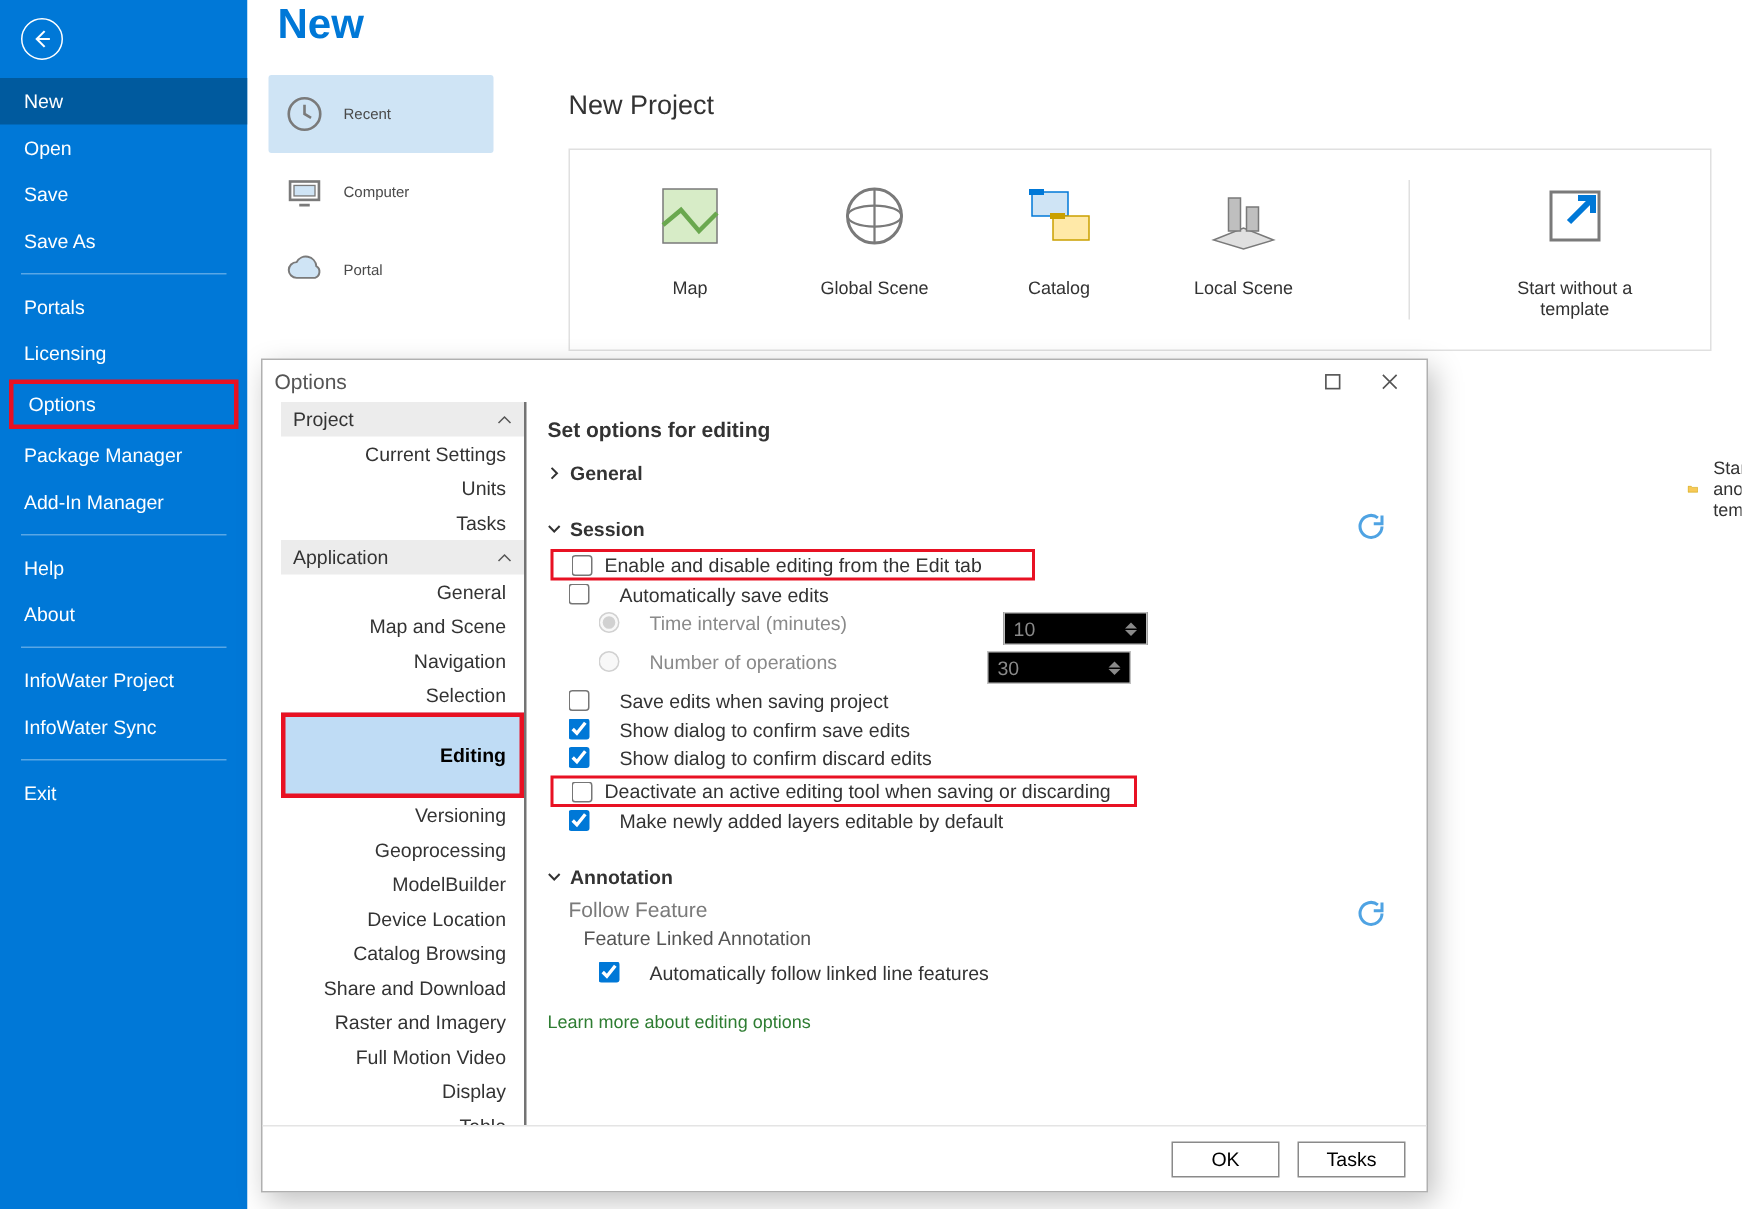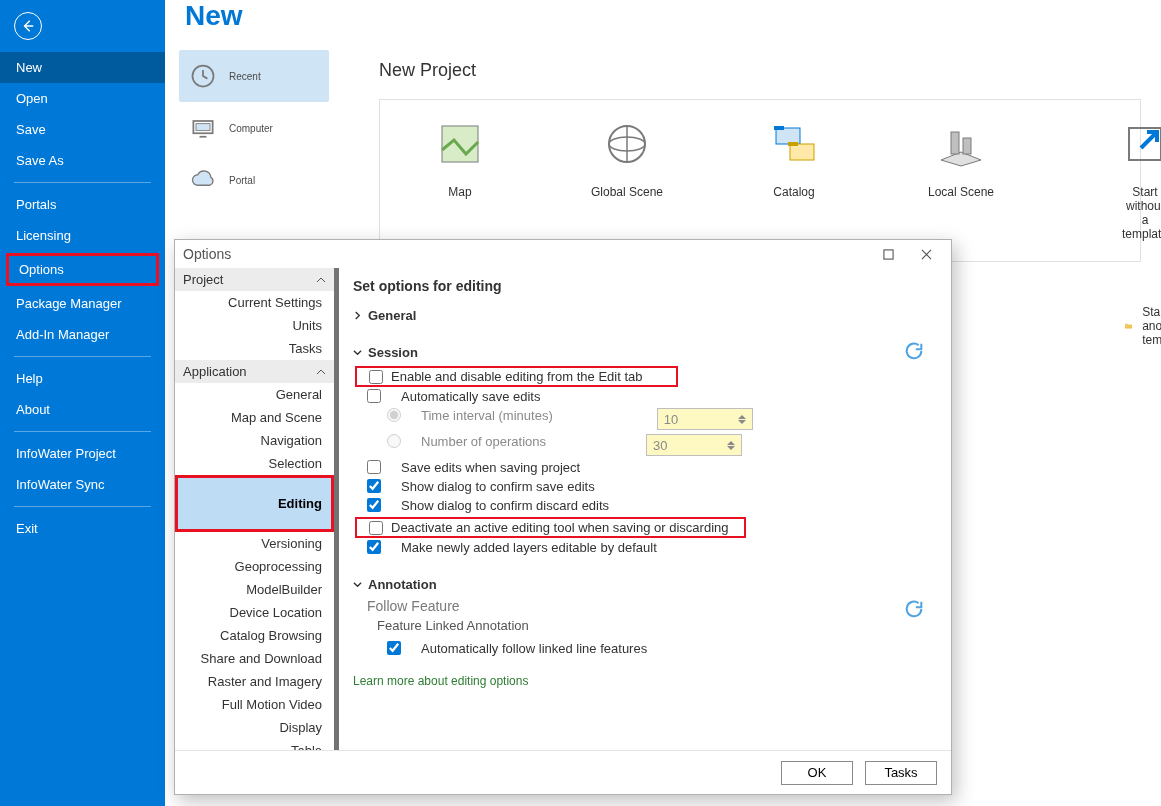--- a/index.html
+++ b/index.html
@@ -59,21 +59,21 @@
   .tabcol .tlabel { font-size:10px; color:#4a4a4a;text-align:right; }
 
   .rightpane {
     position:absolute; left:190px; top:60px; right:20px;margin-left:24px;
   }
   .rightpane .rtitle { font-size:18px; color:#333; margin-bottom:18px; }
   .templates {
     border:1px solid #e0e0e0; padding:20px 30px 20px 30px;
     display:flex; position:relative;
   }
-  .tgroup { display:flex; gap:67px; }
+  .tgroup { display:flex; gap:23px; }
   .tcard { width:100px; text-align:center; cursor:pointer; }
   .tcard .ticon2 { width:48px; height:48px; margin:0 auto 14px; }
   .tcard .tlabel2 { font-size:12px; color:#323232; }
   .vline { width:1px; background:#e0e0e0; margin:0 50px 0 60px; }
 
   .another {
     position:absolute; left:960px; top:305px;
     display:flex; align-items:center; gap:10px; font-size:12px; color:#323232;
     cursor:pointer;
   }
@@ -95,23 +95,24 @@
   .dlg-title .winbtn {
     width:38px; height:28px; display:flex; align-items:center; justify-content:center;
     cursor:pointer;
   }
   .dlg-title .winbtn svg { width:11px; height:11px; stroke:#555; fill:none; stroke-width:1.2; }
 
   .dlg-body {
     flex:1; display:flex; min-height:0;
   }
   .cat {
-    width:164px; border-right:5px solid #737373;
+    width:164px; border-right:2px solid #737373;
     overflow-y:auto; background:#fff;
     scrollbar-width:thin;
+    margin-left:12px;
   }
   .cat .hdr {
     background:#ececec; padding:4px 8px; font-size:13px; color:#333;
     display:flex; justify-content:space-between; align-items:center;
     cursor:pointer;
   }
   .cat .row {
     padding:4px 12px; font-size:13px; color:#333; cursor:pointer;text-align:right;
   }
   .cat .row.sel {
@@ -141,21 +142,21 @@
   }
   .opt.sub { padding-left:34px; }
   input[type=checkbox] {
     width:14px; height:14px; margin:0; accent-color:#0078d7;
   }
   input[type=radio] {
     width:14px; height:14px; margin:0;
   }
   .opt.dis { color:#8a8a8a; }
   .num {
-    width:96px; height:22px; border:1px solid #bfbfbf; background:#fef9c3;
+    width:96px; height:22px; border:1px solid #bfbfbf; background:#000000;
     padding:0 6px; color:#8a8a8a; font-size:13px; margin-left:84px;
     display:flex; align-items:center; justify-content:space-between;
   }
   .spin { display:flex; flex-direction:column; gap:1px; }
   .spin div { width:0;height:0;border-left:4px solid transparent;border-right:4px solid transparent; }
   .spin .up { border-bottom:4px solid #8a8a8a; }
   .spin .dn { border-top:4px solid #8a8a8a; }
 
   .redbox {
     border:2px solid #e81123; padding:1px 4px 1px 12px; margin-left:2px;

